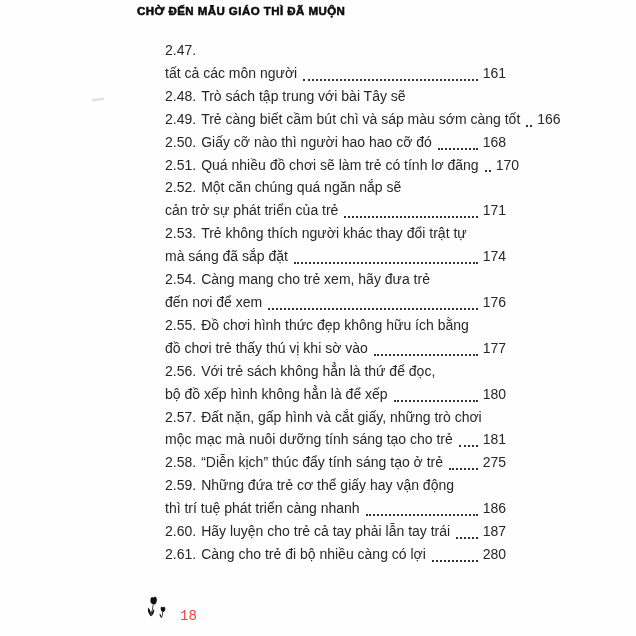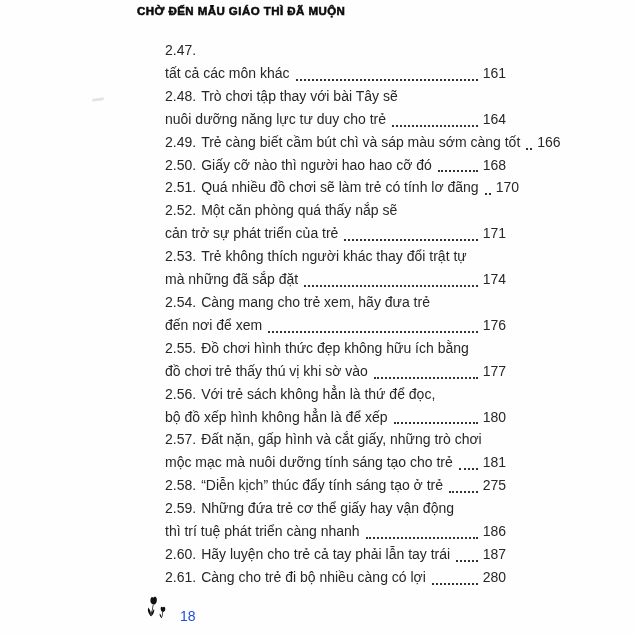--- a/index.html
+++ b/index.html
@@ -27,53 +27,48 @@
     flex:1 1 auto;min-width:6px;
     margin:0 5px 4px 6px;align-self:flex-end;
     border-bottom:2px dotted #343434;
   }
   .pg{flex:0 0 auto;}
   .footer{
     position:absolute;left:146px;top:595px;
     display:flex;align-items:flex-end;gap:8px;
   }
   .flower{display:inline-block;width:26px;height:31px;}
-  .folio{font-family:Liberation Sans, sans-serif;font-size:14px;color:#1d4ed8;padding-bottom:2px;}
+  .folio{font-family:Liberation Mono, monospace;font-size:14px;color:#ef4444;padding-bottom:2px;}
   .smudge{
     position:absolute;left:92px;top:98px;width:12px;height:3px;
     background:#e3e3e3;border-radius:2px;transform:rotate(-8deg);
   }
 </style>
 </head>
 <body>
 
 <div class="page">
 
   <div class="running-head">CHỜ ĐẾN MẪU GIÁO THÌ ĐÃ MUỘN</div>
 
   <div class="toc" id="toc-list">
       <div class="toc-entry">
         <div class="toc-line">
           <span class="num">2.47.</span>
         </div>
         <div class="toc-line">
-          <span class="txt">tất cả các môn khác</span>
+          <span class="txt">tất cả các môn người</span>
           <span class="leader"></span>
           <span class="pg">161</span>
         </div>
       </div>
       <div class="toc-entry">
         <div class="toc-line">
           <span class="num">2.48.</span>
-          <span class="txt">Trò chơi tập thay với bài Tây sẽ</span>
-        </div>
-        <div class="toc-line">
-          <span class="txt">nuôi dưỡng năng lực tư duy cho trẻ</span>
-          <span class="leader"></span>
-          <span class="pg">164</span>
+          <span class="txt">Trò sách tập trung với bài Tây sẽ</span>
         </div>
       </div>
       <div class="toc-entry">
         <div class="toc-line">
           <span class="num">2.49.</span>
           <span class="txt">Trẻ càng biết cầm bút chì và sáp màu sớm càng tốt</span>
           <span class="leader"></span>
           <span class="pg">166</span>
         </div>
       </div>
@@ -89,35 +84,35 @@
         <div class="toc-line">
           <span class="num">2.51.</span>
           <span class="txt">Quá nhiều đồ chơi sẽ làm trẻ có tính lơ đãng</span>
           <span class="leader"></span>
           <span class="pg">170</span>
         </div>
       </div>
       <div class="toc-entry">
         <div class="toc-line">
           <span class="num">2.52.</span>
-          <span class="txt">Một căn phòng quá thấy nắp sẽ</span>
+          <span class="txt">Một căn chúng quá ngăn nắp sẽ</span>
         </div>
         <div class="toc-line">
           <span class="txt">cản trở sự phát triển của trẻ</span>
           <span class="leader"></span>
           <span class="pg">171</span>
         </div>
       </div>
       <div class="toc-entry">
         <div class="toc-line">
           <span class="num">2.53.</span>
           <span class="txt">Trẻ không thích người khác thay đổi trật tự</span>
         </div>
         <div class="toc-line">
-          <span class="txt">mà những đã sắp đặt</span>
+          <span class="txt">mà sáng đã sắp đặt</span>
           <span class="leader"></span>
           <span class="pg">174</span>
         </div>
       </div>
       <div class="toc-entry">
         <div class="toc-line">
           <span class="num">2.54.</span>
           <span class="txt">Càng mang cho trẻ xem, hãy đưa trẻ</span>
         </div>
         <div class="toc-line">

